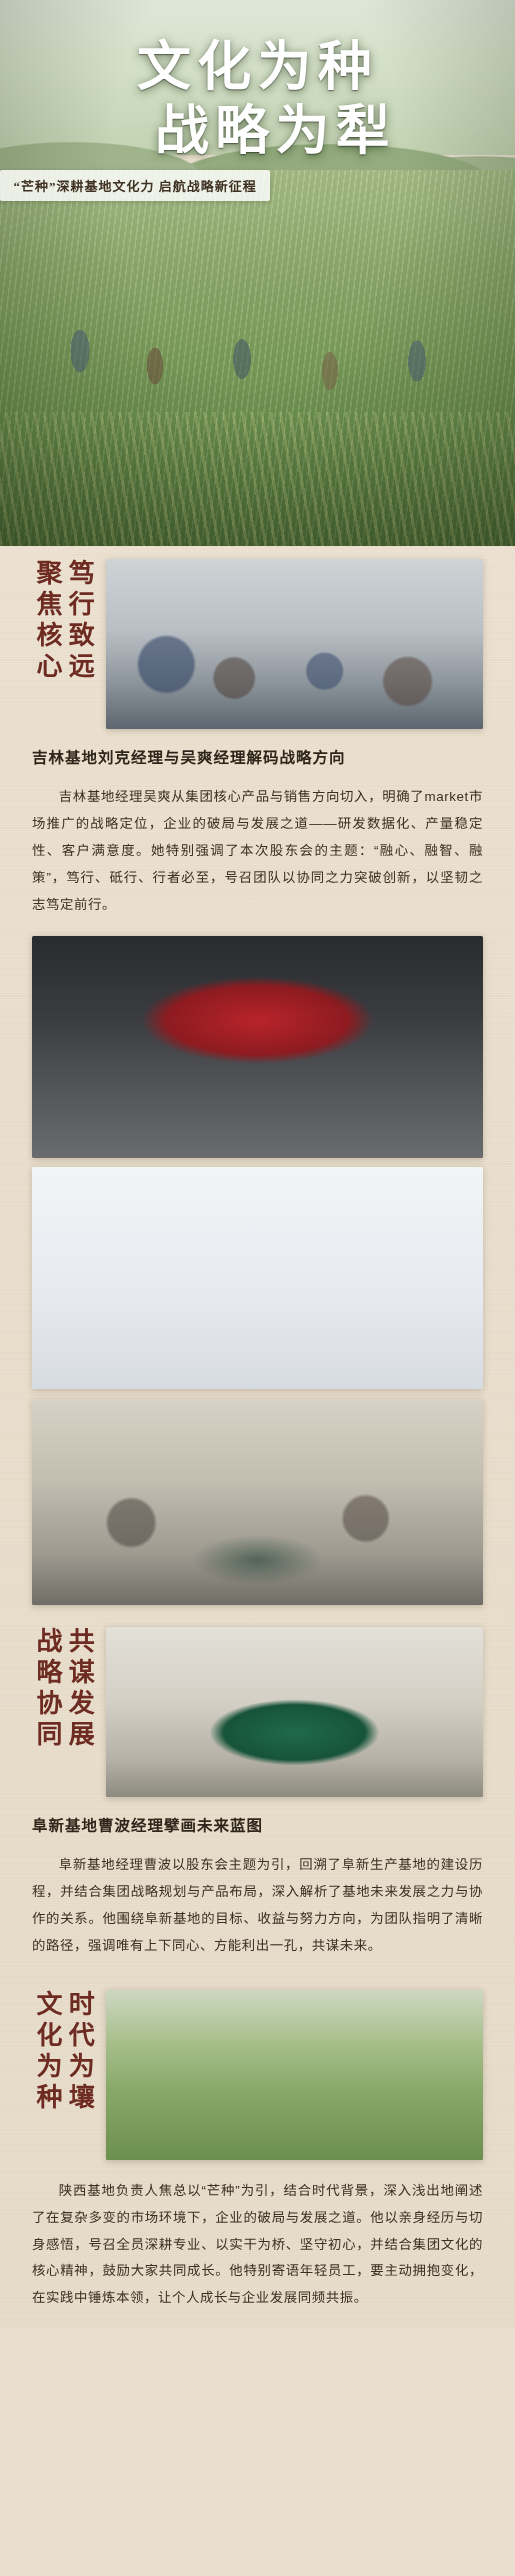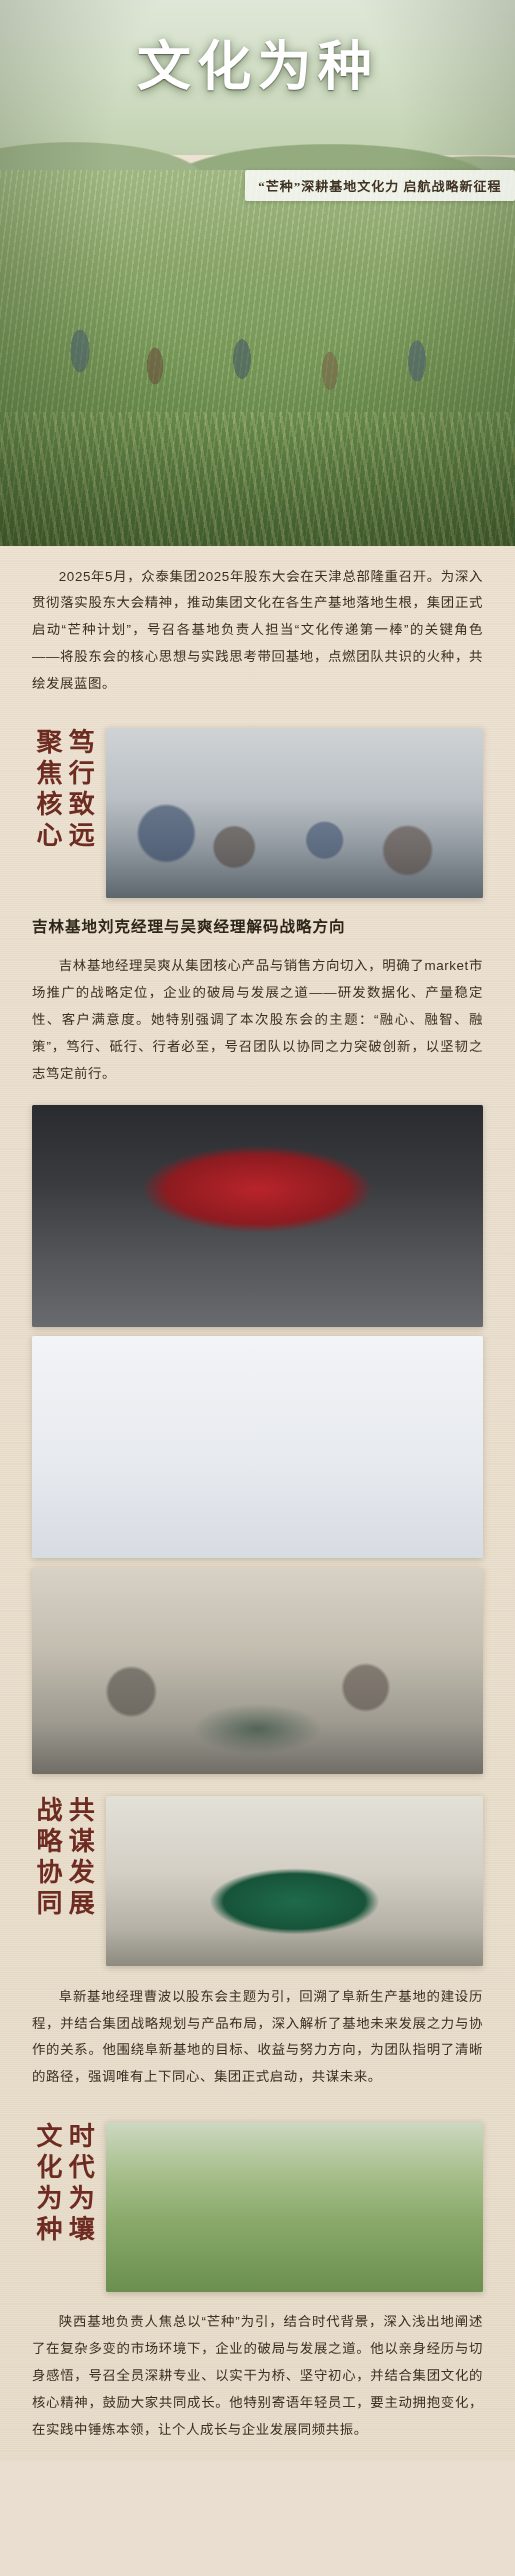--- a/index.html
+++ b/index.html
@@ -83,21 +83,21 @@
     font-weight: 700;
     color: #ffffff;
     font-size: 54px;
     letter-spacing: 6.2px;
     line-height: 1.18;
     text-shadow: 0 2.1px 9.3px rgba(30,50,15,0.55), 0 0.5px 1.5px rgba(0,0,0,0.5);
   }
   .hero-title .line2 { margin-left: 36px; }
   .hero-sub {
     position:absolute; left:0; right:0; top: 170px;
-    text-align:right; z-index:5;
+    text-align:left; z-index:5;
   }
   .hero-sub-inner {
     display:inline-block;
     background: rgba(255,255,255,0.82);
     color:#3f3223;
     font-size: 13px;
     letter-spacing: 1px;
     padding: 6.2px 13.4px;
     border-radius: 2.1px;
     box-shadow: 0 1px 5.2px rgba(0,0,0,0.18);
@@ -199,29 +199,27 @@
   <div class="hero">
     <div class="hero-photo">
       <div class="hero-sky"></div>
       <div class="hero-hills"></div>
       <div class="hero-field"></div>
       <div class="hero-figures"></div>
       <div class="hero-vignette"></div>
     </div>
     <div class="hero-title">
       <div class="line line1">文化为种</div>
+      <div class="line line2">战略为犁</div>
     </div>
     <div class="hero-sub">
       <span class="hero-sub-inner">“芒种”深耕基地文化力 启航战略新征程</span>
     </div>
   </div>
 
-  <div class="block">
-    <p class="body-text">2025年5月，众泰集团2025年股东大会在天津总部隆重召开。为深入贯彻落实股东大会精神，推动集团文化在各生产基地落地生根，集团正式启动“芒种计划”，号召各基地负责人担当“文化传递第一棒”的关键角色——将股东会的核心思想与实践思考带回基地，点燃团队共识的火种，共绘发展蓝图。</p>
-  </div>
 
   <div class="band">
     <div class="vtitle-wrap">
       <div class="vtitle" style="font-size:26px;">聚焦核心</div>
       <div class="vtitle" style="font-size:26px;">笃行致远</div>
     </div>
     <div class="photo ph-classroom" style="flex:1;height:170px;"></div>
   </div>
 
   <div class="block">
@@ -237,21 +235,22 @@
 
   <div class="band">
     <div class="vtitle-wrap">
       <div class="vtitle" style="font-size:26px;">战略协同</div>
       <div class="vtitle" style="font-size:26px;">共谋发展</div>
     </div>
     <div class="photo ph-roundtable" style="flex:1;height:170px;"></div>
   </div>
 
   <div class="block">
-    <p class="body-text">阜新基地经理曹波以股东会主题为引，回溯了阜新生产基地的建设历程，并结合集团战略规划与产品布局，深入解析了基地未来发展之力与协作的关系。他围绕阜新基地的目标、收益与努力方向，为团队指明了清晰的路径，强调唯有上下同心、集团正式启动，共谋未来。</p>
+    <div class="sec-title-h" style="margin-left:0;margin-right:0;">阜新基地曹波经理擘画未来蓝图</div>
+    <p class="body-text">阜新基地经理曹波以股东会主题为引，回溯了阜新生产基地的建设历程，并结合集团战略规划与产品布局，深入解析了基地未来发展之力与协作的关系。他围绕阜新基地的目标、收益与努力方向，为团队指明了清晰的路径，强调唯有上下同心、方能利出一孔，共谋未来。</p>
   </div>
 
   <div class="band">
     <div class="vtitle-wrap">
       <div class="vtitle" style="font-size:26px;">文化为种</div>
       <div class="vtitle" style="font-size:26px;">时代为壤</div>
     </div>
     <div class="photo ph-field" style="flex:1;height:170px;"></div>
   </div>
 

